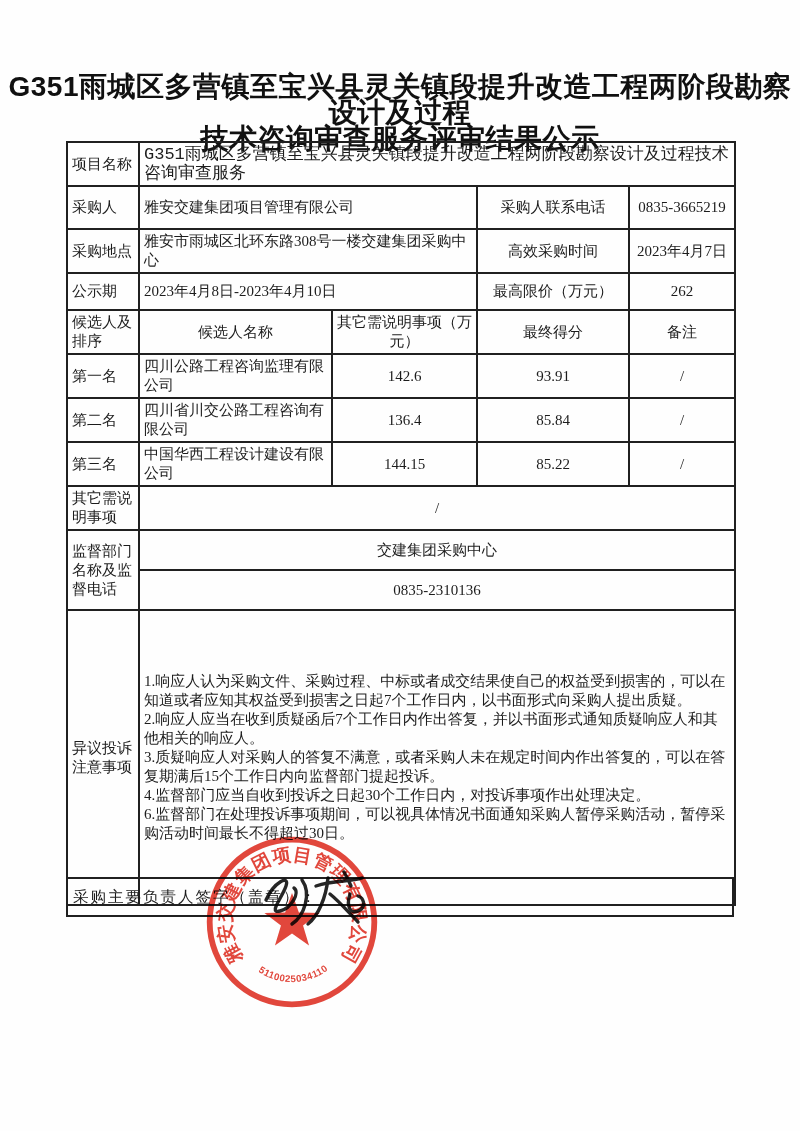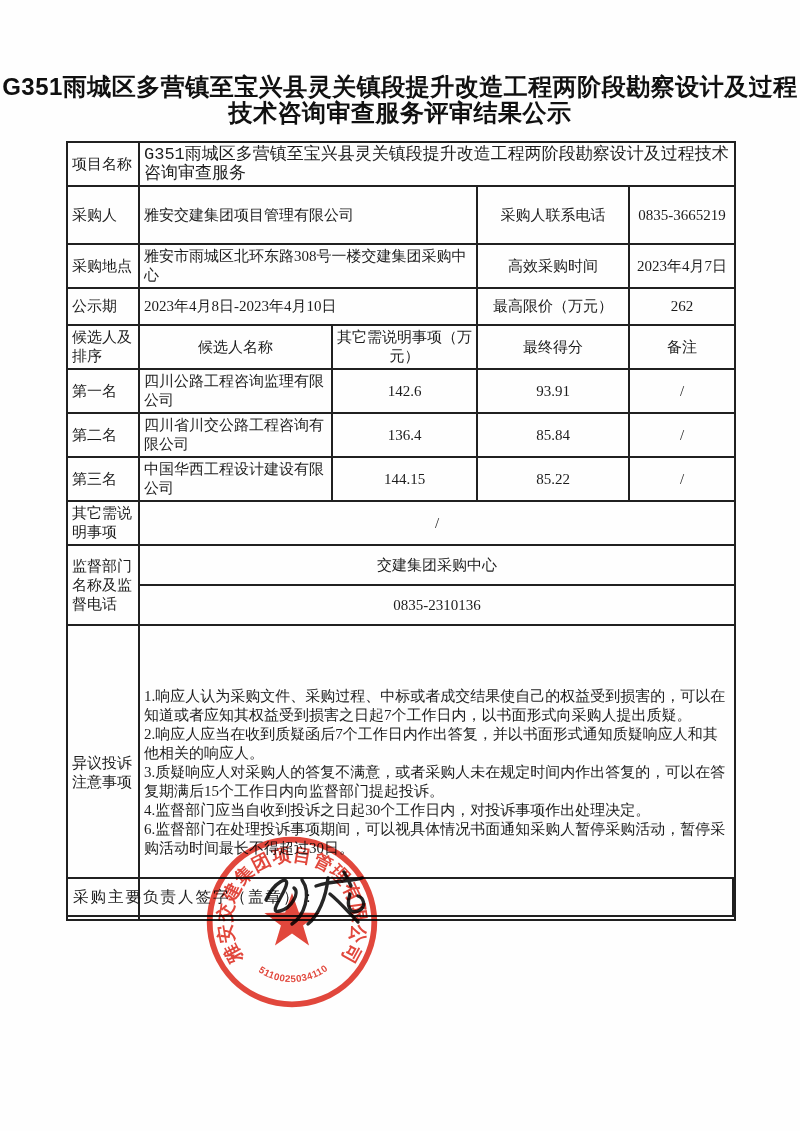--- a/index.html
+++ b/index.html
@@ -4,21 +4,21 @@
 <style>
   * { margin:0; padding:0; box-sizing:border-box; }
   html,body { background:#ffffff; }
   .page {
     position:relative; width:800px; height:1131px; background:#fefefe;
     font-family:"Liberation Serif", serif; color:#1c1c1c; overflow:hidden;
   }
   .title {
     position:absolute; top:74px; left:0; width:100%; text-align:center;
     font-family:"Liberation Sans", sans-serif; font-weight:bold;
-    font-size:24px; line-height:26px; color:#101010; letter-spacing:0.5px;
+    font-size:28px; line-height:26px; color:#101010; letter-spacing:0.5px;
   }
   table.main {
     position:absolute; top:141px; left:66px; width:668px;
     border-collapse:collapse; table-layout:fixed; font-size:15px;
   }
   table.main td {
     border:2px solid #202020; padding:2px 4px; vertical-align:middle;
     line-height:19px; word-break:break-all; overflow:hidden;
   }
   td.lbl { font-size:15px; padding:2px 3px; text-align:left; }
@@ -60,21 +60,21 @@
         <col style="width:193px">
         <col style="width:145px">
       <col style="width:152px">
         <col style="width:106px">
     </colgroup>
     <tbody>
       <tr style="height:44px">
         <td class="lbl">项目名称</td>
         <td colspan="4" class="left cell-project">G351雨城区多营镇至宝兴县灵关镇段提升改造工程两阶段勘察设计及过程技术咨询审查服务</td>
       </tr>
-      <tr style="height:58px">
+      <tr style="height:43px">
         <td class="lbl">采购人</td>
         <td colspan="2" class="left">雅安交建集团项目管理有限公司</td>
         <td class="ctr">采购人联系电话</td>
         <td class="ctr">0835-3665219</td>
       </tr>
       <tr style="height:42px">
         <td class="lbl">采购地点</td>
         <td colspan="2" class="left">雅安市雨城区北环东路308号一楼交建集团采购中心</td>
         <td class="ctr">高效采购时间</td>
         <td class="ctr">2023年4月7日</td>

